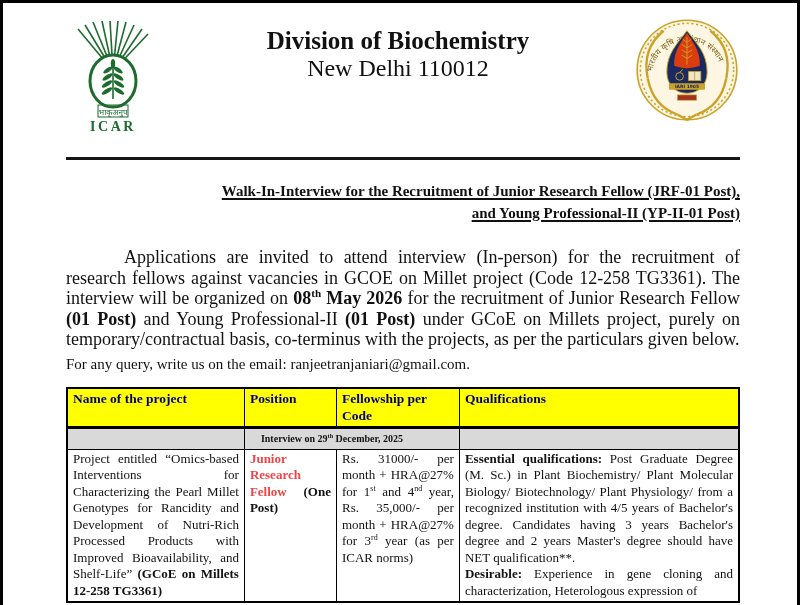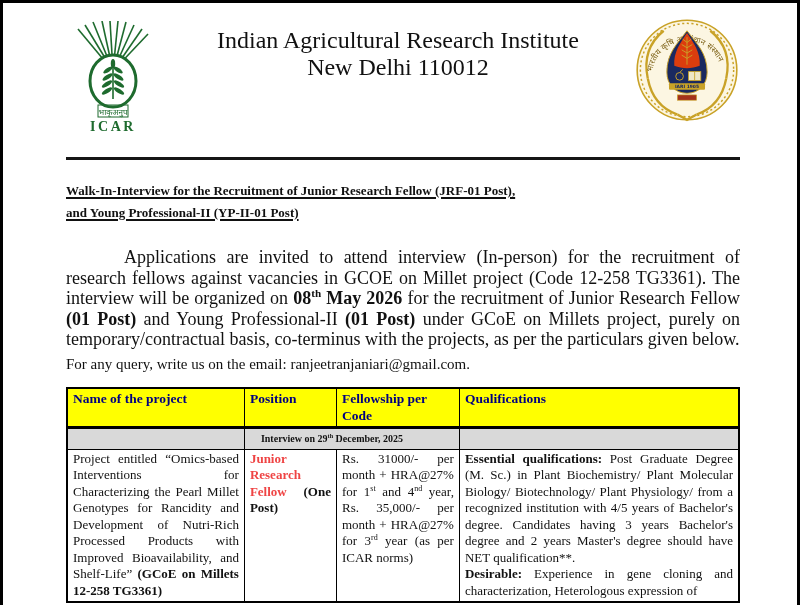--- a/index.html
+++ b/index.html
@@ -17,21 +17,21 @@
   .logo-box{flex:0 0 auto;}
   .icar-logo{width:96px;height:114px;margin-top:4px;}
   .iari-logo{width:106px;height:106px;margin-top:0;}
   .head-center{flex:1 1 auto;text-align:center;padding-top:10px;}
   .org{font-size:25px;font-weight:bold;line-height:28px;}
   .inst{font-size:24px;line-height:27px;}
   .city{font-size:24px;line-height:27px;}
   
   .rule{border:none;height:3px;background:#161616;margin:14px 0 0 0;}
   
-  .title{margin:20px 0 0 0;text-align:left;font-size:13px;font-weight:bold;line-height:22px;}
+  .title{margin:20px 0 0 0;text-align:right;font-size:15px;font-weight:bold;line-height:22px;}
   .title .u{text-decoration:underline;text-decoration-thickness:1.5px;text-underline-offset:2px;}
   
   .intro{margin:23px 0 0 0;font-size:18px;line-height:20.5px;text-align:justify;text-indent:58px;}
   .query{margin:4px 0 0 0;font-size:15px;line-height:20px;}
   
   table{width:100%;border-collapse:collapse;table-layout:fixed;margin-top:13px;border:2px solid #000;}
   th,td{border:1.5px solid #000;vertical-align:top;padding:1px 5px 2px 5px;}
   th{background:#FFFF00;color:#000080;font-size:13.5px;font-weight:bold;text-align:left;
      line-height:17px;border-bottom:3px solid #000;}
   tr.subhead td{background:#D9D9D9;font-size:10px;font-weight:bold;line-height:17px;padding-left:16px;}
@@ -77,21 +77,21 @@
           <ellipse cx="41" cy="70" rx="6" ry="2.2" transform="rotate(-33 41 70)"></ellipse>
           <ellipse cx="53" cy="70" rx="6" ry="2.2" transform="rotate(33 53 70)"></ellipse>
         </g>
         <rect x="32" y="84" width="30" height="12" fill="none" stroke="#1E6B2E" stroke-width="1"></rect>
         <text x="47" y="93.5" font-size="8" text-anchor="middle" fill="#1E6B2E">भाकृअनुप</text>
         <text x="47" y="110" class="serif" font-size="14" font-weight="bold" letter-spacing="2.5" text-anchor="middle" fill="#1E6B2E">ICAR</text>
       </svg>
     </div>
 
     <div class="head-center">
-      <div class="inst">Indian Agricultural Research Institute</div>
+      <div class="org">Division of Biochemistry</div>
       <div class="city">New Delhi 110012</div>
     </div>
 
     <div class="logo-box">
       <svg class="iari-logo" viewBox="0 0 100 100">
         <circle cx="50" cy="50" r="47" fill="#FCF6E2" stroke="#C9A227" stroke-width="1.5"></circle>
         <circle cx="50" cy="50" r="44" fill="none" stroke="#C9A227" stroke-width="1.4" stroke-dasharray="2,2.4"></circle>
         <g stroke="#C9A227" stroke-width="2.2" fill="none">
           <path d="M13,58 Q7,30 28,13"></path>
           <path d="M87,58 Q93,30 72,13"></path>

